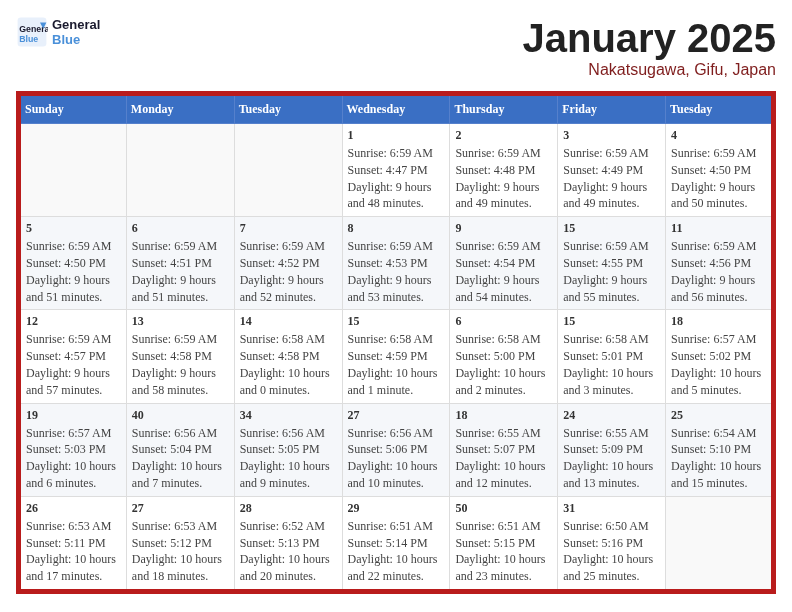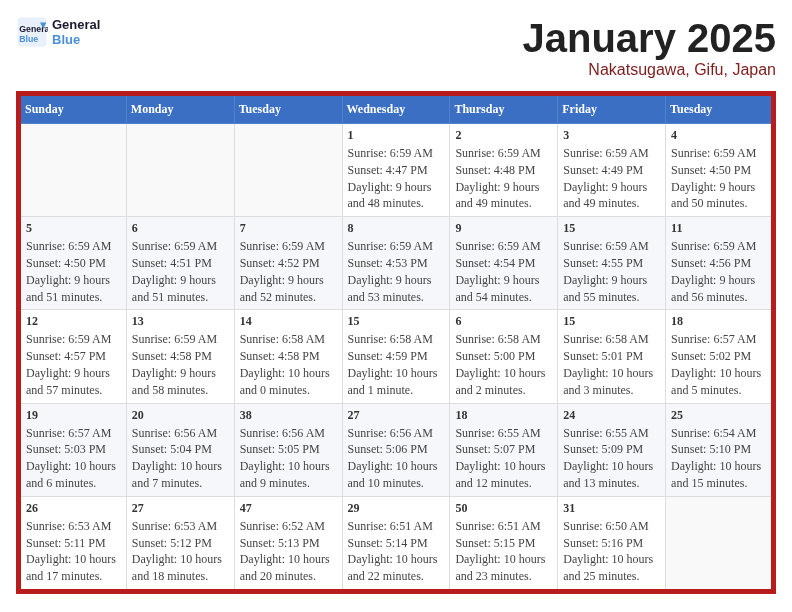--- a/index.html
+++ b/index.html
@@ -254,28 +254,28 @@
       </tr>
       <tr>
         <td>
           <div class="day-number">19</div>
           <div class="day-info" style="white-space: pre-line;">Sunrise: 6:57 AM
 Sunset: 5:03 PM
 Daylight: 10 hours
 and 6 minutes.</div>
         </td>
         <td>
-          <div class="day-number">20</div>
+          <div class="day-number">40</div>
           <div class="day-info" style="white-space: pre-line;">Sunrise: 6:56 AM
 Sunset: 5:04 PM
 Daylight: 10 hours
 and 7 minutes.</div>
         </td>
         <td>
-          <div class="day-number">38</div>
+          <div class="day-number">34</div>
           <div class="day-info" style="white-space: pre-line;">Sunrise: 6:56 AM
 Sunset: 5:05 PM
 Daylight: 10 hours
 and 9 minutes.</div>
         </td>
         <td>
           <div class="day-number">27</div>
           <div class="day-info" style="white-space: pre-line;">Sunrise: 6:56 AM
 Sunset: 5:06 PM
 Daylight: 10 hours
@@ -312,21 +312,21 @@
 and 17 minutes.</div>
         </td>
         <td>
           <div class="day-number">27</div>
           <div class="day-info" style="white-space: pre-line;">Sunrise: 6:53 AM
 Sunset: 5:12 PM
 Daylight: 10 hours
 and 18 minutes.</div>
         </td>
         <td>
-          <div class="day-number">47</div>
+          <div class="day-number">28</div>
           <div class="day-info" style="white-space: pre-line;">Sunrise: 6:52 AM
 Sunset: 5:13 PM
 Daylight: 10 hours
 and 20 minutes.</div>
         </td>
         <td>
           <div class="day-number">29</div>
           <div class="day-info" style="white-space: pre-line;">Sunrise: 6:51 AM
 Sunset: 5:14 PM
 Daylight: 10 hours

